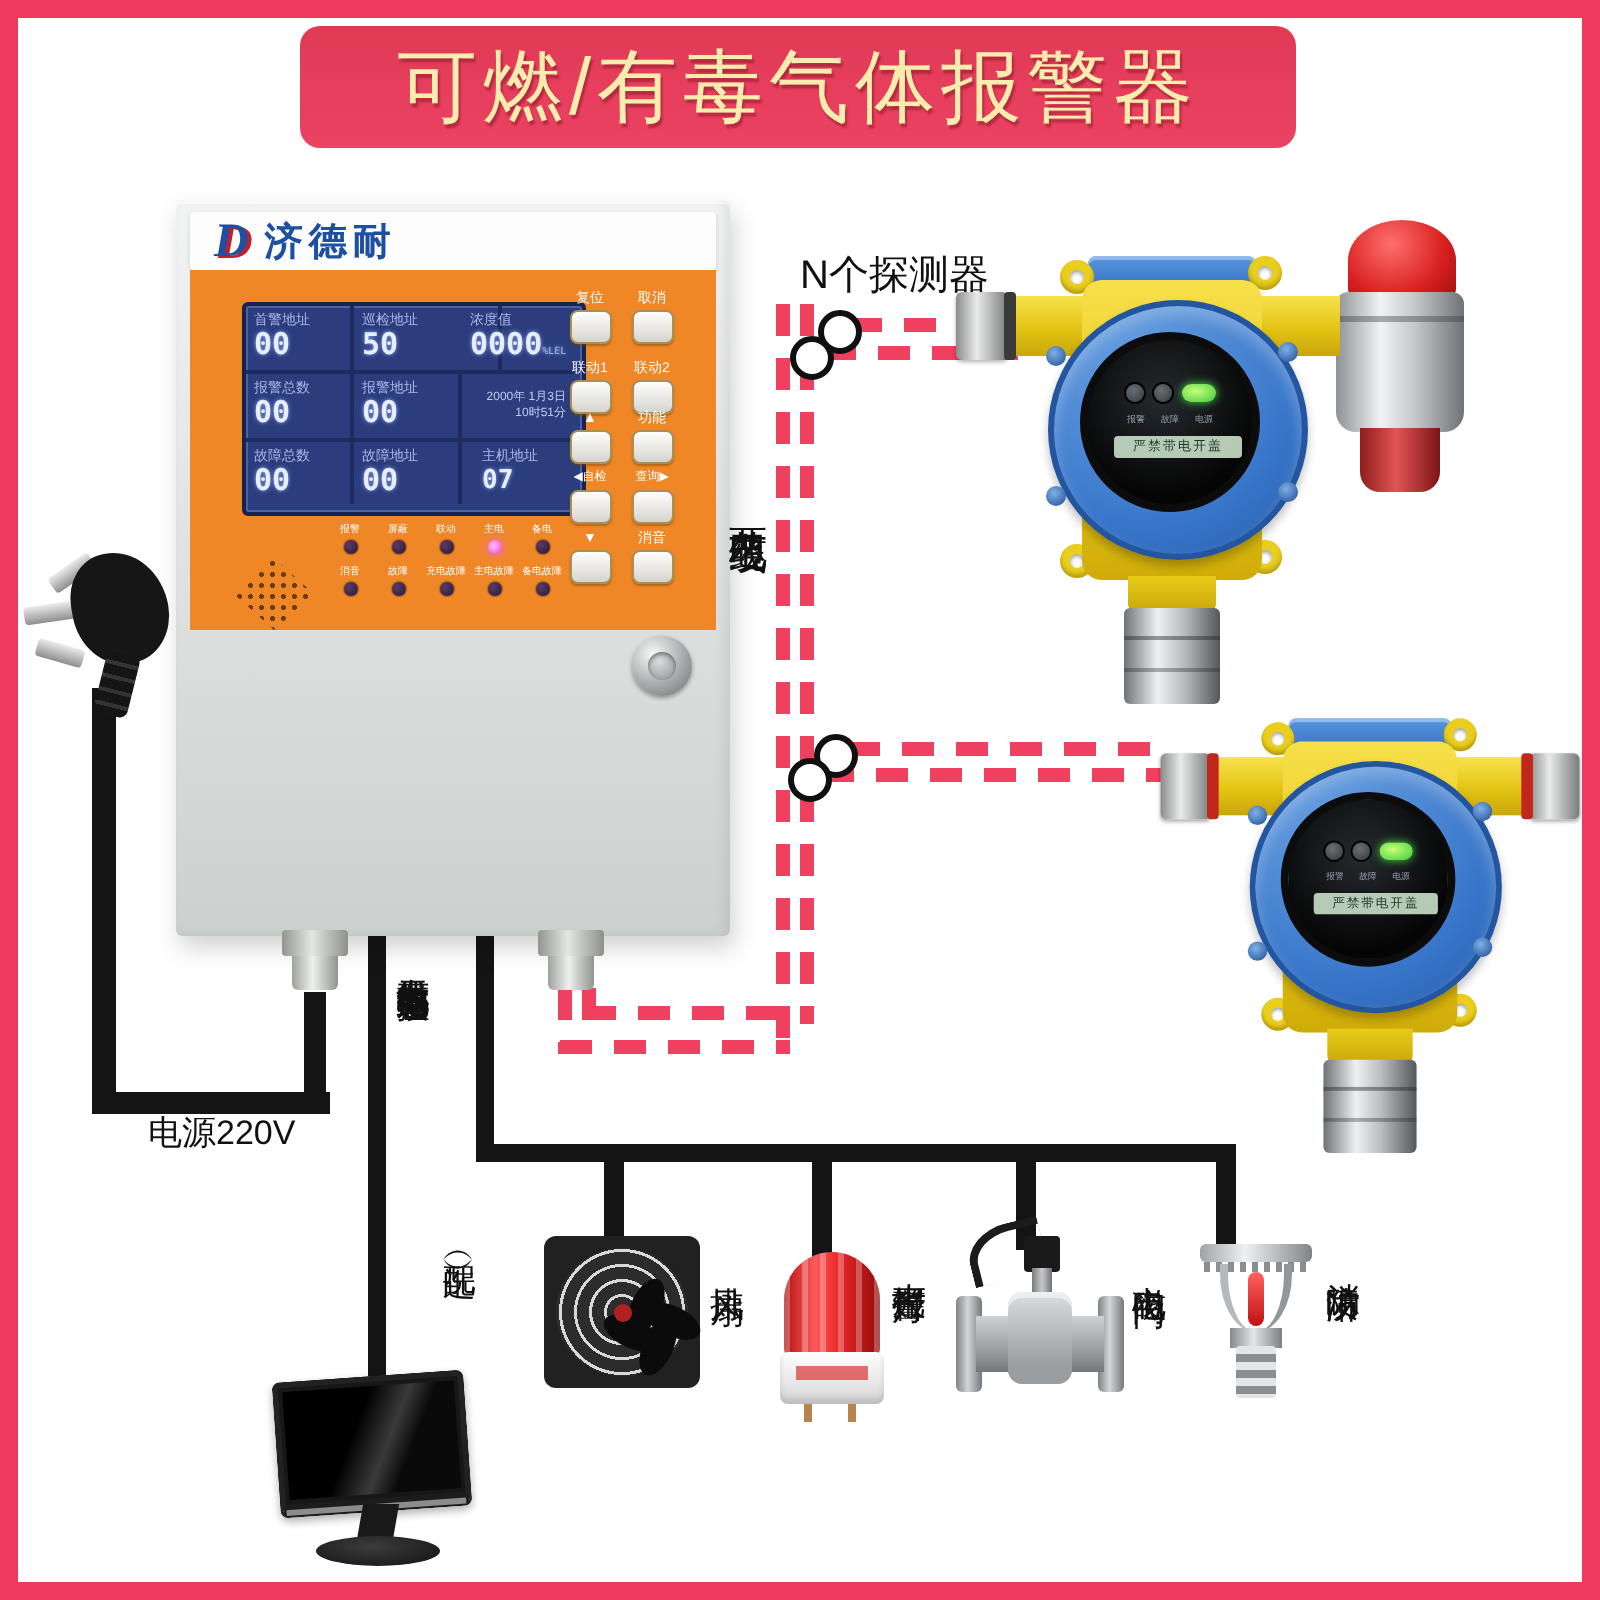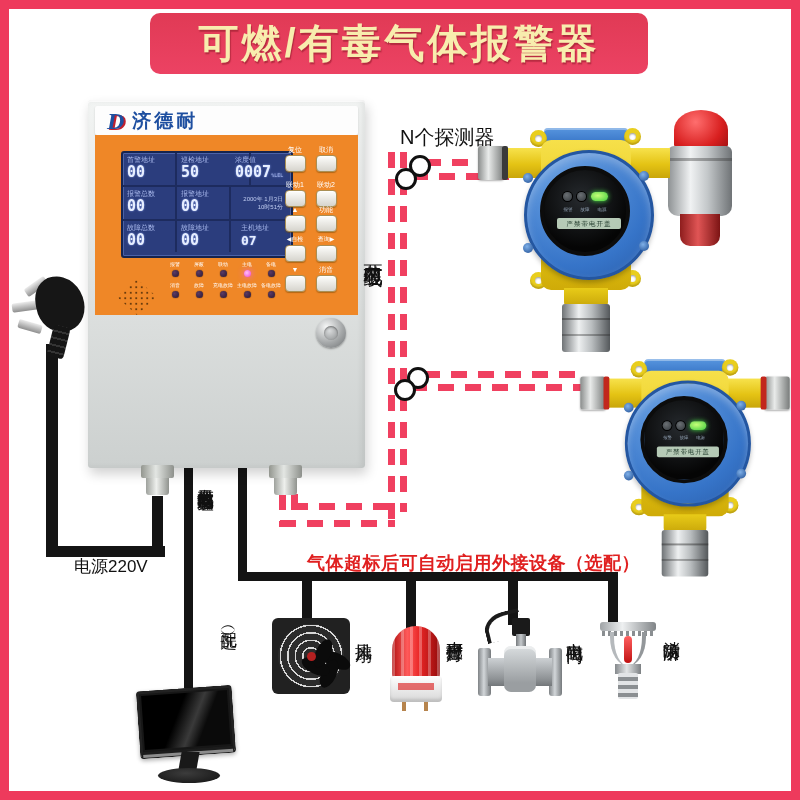--- a/index.html
+++ b/index.html
@@ -3,21 +3,21 @@
 <meta charset="utf-8">
 <style>
   html,body{margin:0;padding:0;background:#fff;}
   .canvas{position:relative;width:800px;height:800px;background:#fff;overflow:hidden;
           font-family:"Liberation Sans","DejaVu Sans",sans-serif;}
   
   .frame{position:absolute;inset:0;box-shadow:inset 0 0 0 9px #ee3a5c;pointer-events:none;z-index:60;}
   
   .banner{position:absolute;left:150px;top:13px;width:498px;height:61px;border-radius:10px;
           background:linear-gradient(180deg,#e03a55,#ec4263);display:flex;align-items:center;justify-content:center;z-index:5;}
-  .banner span{font-size:40px;font-weight:bold;color:#f8edae;letter-spacing:3px;
+  .banner span{font-size:40px;font-weight:normal;color:#f8edae;letter-spacing:3px;
           text-shadow:1px 2px 1px rgba(140,25,40,.55);}
   
   .bline{position:absolute;background:#141414;z-index:2;}
   
   .dash-h{position:absolute;height:7px;z-index:3;background:repeating-linear-gradient(90deg,#f04060 0 16px,transparent 16px 27px);}
   .dash-v{position:absolute;width:7px;z-index:3;background:repeating-linear-gradient(180deg,#f04060 0 16px,transparent 16px 27px);}
   .jc{position:absolute;width:16px;height:16px;border:3px solid #101010;border-radius:50%;background:#fff;z-index:4;}
   
   .hlabel{position:absolute;color:#111;z-index:6;}
   .vlabel{position:absolute;writing-mode:vertical-rl;text-orientation:mixed;color:#111;z-index:6;letter-spacing:2px;}
@@ -195,40 +195,39 @@
   <div class="jc" style="left:409px;top:155px;"></div>
   <div class="jc" style="left:395px;top:168px;"></div>
   <div class="jc" style="left:407px;top:367px;"></div>
   <div class="jc" style="left:394px;top:379px;"></div>
 
   <div class="hlabel" style="left:400px;top:124px;font-size:20px;">N个探测器</div>
   <div class="vlabel" style="left:360px;top:249px;font-size:19px;letter-spacing:1px;">两芯电缆线</div>
   <div class="hlabel" style="left:74px;top:555px;font-size:17px;">电源220V</div>
   <div class="vlabel" style="left:195px;top:476px;font-size:16.5px;letter-spacing:0.5px;">有线或无线与电脑连接管理</div>
   <div class="vlabel" style="left:218px;top:620px;font-size:16.5px;letter-spacing:0;">（选配）</div>
-  <div class="hlabel" style="left:307px;top:551px;font-size:18px;font-weight:bold;color:#e02020;letter-spacing:0.5px;">气体超标后可自动启用外接设备（选配）</div>
 
   <div class="controller">
     <div class="logo-strip">
       <span class="logo-mark">D</span>
       <span class="brand">济德耐</span>
     </div>
     <div class="front">
       <div class="lcd">
         <div class="lcell br bb" style="left:0;top:0;width:54px;height:34px;">
           <div class="ll">首警地址</div>
             <div class="lv">00</div>
         </div>
         <div class="lcell br bb" style="left:54px;top:0;width:74px;height:34px;">
           <div class="ll">巡检地址</div>
             <div class="lv">50</div>
         </div>
         <div class="lcell bb" style="left:108px;top:0;width:56px;height:34px;">
           <div class="ll">浓度值</div>
-          <div class="lv"><span>0007</span><span class="lu">%LEL</span></div>
+          <div class="lv"><span>0000</span><span class="lu">%LEL</span></div>
         </div>
         <div class="lcell br bb" style="left:0;top:34px;width:54px;height:34px;">
           <div class="ll">报警总数</div>
             <div class="lv">00</div>
         </div>
         <div class="lcell br bb" style="left:54px;top:34px;width:54px;height:34px;">
           <div class="ll">报警地址</div>
             <div class="lv">00</div>
         </div>
         <div class="lcell bb" style="left:108px;top:34px;width:56px;height:34px;padding:0;">

